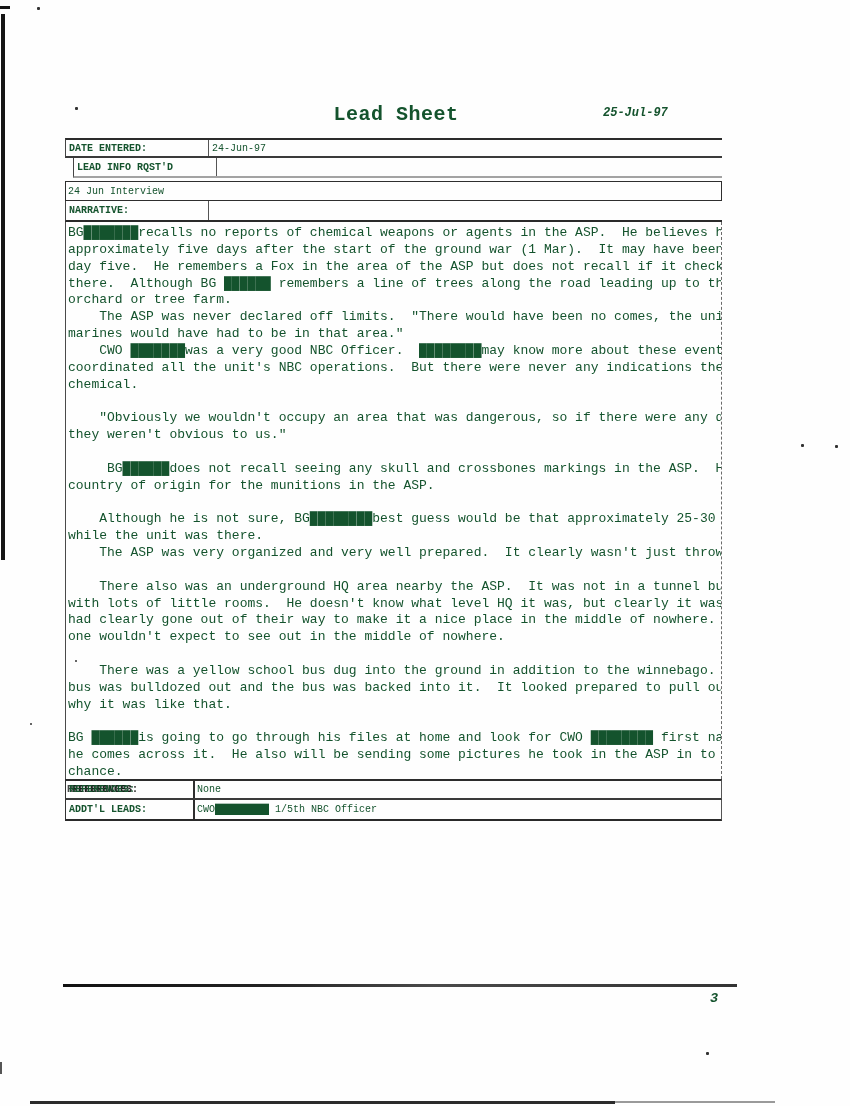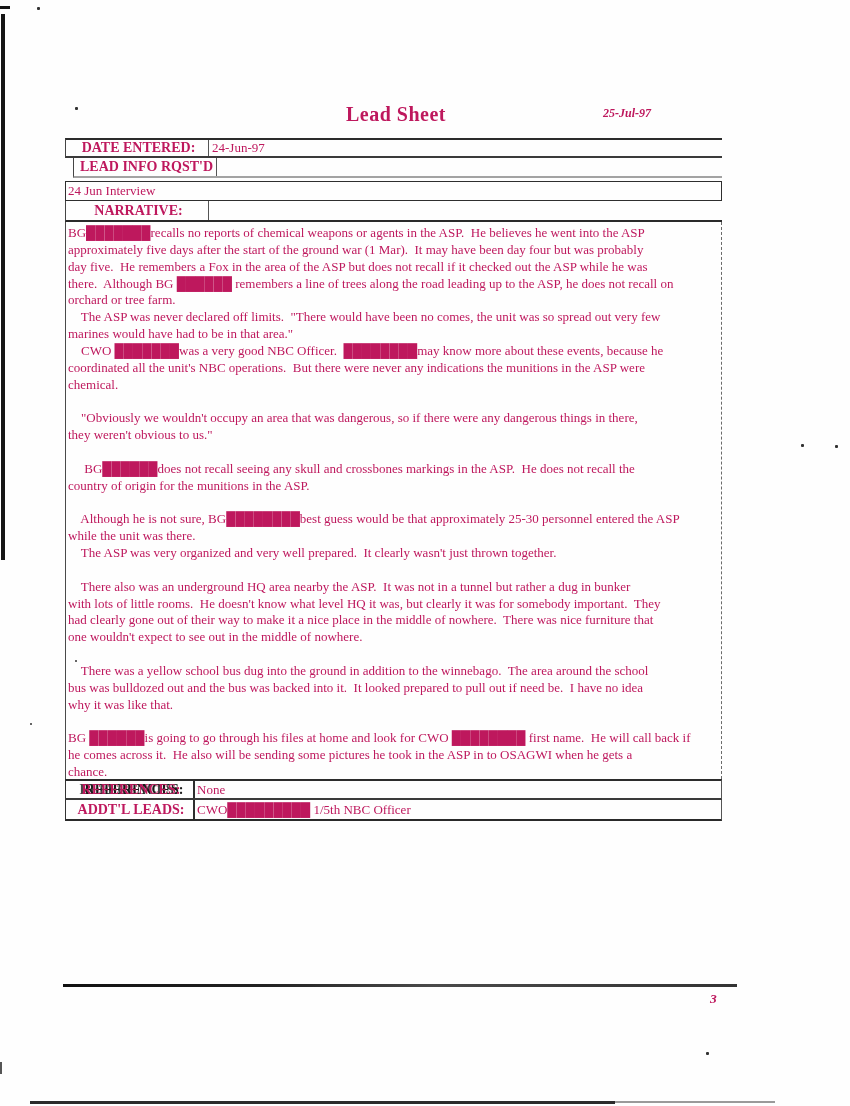--- a/index.html
+++ b/index.html
@@ -1,42 +1,42 @@
 <!DOCTYPE html>
 <html><head>
 <meta charset="utf-8">
 <style>
   html,body{margin:0;padding:0;background:#e8e8e8;}
   .page{
     position:relative;
     width:850px;height:1106px;
     background:#fefefe;
-    font-family:Liberation Serif, serif;
-    color:#be185d;
+    font-family:Liberation Mono, monospace;
+    color:#14532d;
     overflow:hidden;
   }
   
   .edge-bar{position:absolute;left:1px;top:14px;width:4px;height:546px;background:#151515;}
   .edge-tick{position:absolute;left:0;top:6px;width:10px;height:3px;background:#151515;}
   .edge-bottom-tick{position:absolute;left:0;top:1062px;width:2px;height:12px;background:#555;}
   .speck{position:absolute;background:#333;width:3px;height:3px;border-radius:1px;}
 
   .title{
     position:absolute;top:103px;left:396px;transform:translateX(-50%);
     font-size:20px;font-weight:bold;letter-spacing:.5px;white-space:nowrap;
   }
   .doc-date{
     position:absolute;top:106px;left:603px;
     font-size:12px;font-weight:bold;font-style:italic;white-space:nowrap;
   }
 
   .form{position:absolute;left:65px;top:138px;width:657px;}
   .row{position:relative;display:flex;align-items:center;box-sizing:border-box;}
-  .lbl{font-weight:bold;font-size:14px;padding-left:3px;box-sizing:border-box;white-space:nowrap;text-align:center;}
-  .val{font-size:13px;padding-left:4px;white-space:nowrap;}
+  .lbl{font-weight:bold;font-size:10px;padding-left:3px;box-sizing:border-box;white-space:nowrap;}
+  .val{font-size:10px;padding-left:4px;white-space:nowrap;}
 
   .r-date{height:20px;border-top:2.5px solid #2c2c2c;border-bottom:2px solid #3a3a3a;border-left:1px solid #444;}
   .r-lead{height:20px;border-bottom:2px solid #a3a3a3;border-left:1px solid #444;margin-left:8px;}
   .r-date .lbl,.r-lead .lbl{width:142px;}
   .sep{position:absolute;left:142px;top:0;bottom:0;width:1px;background:#555;}
 
   .box-interview{
     margin-top:3px;height:20px;display:flex;align-items:center;
     border:1.5px solid #2e2e2e;box-sizing:border-box;
   }

